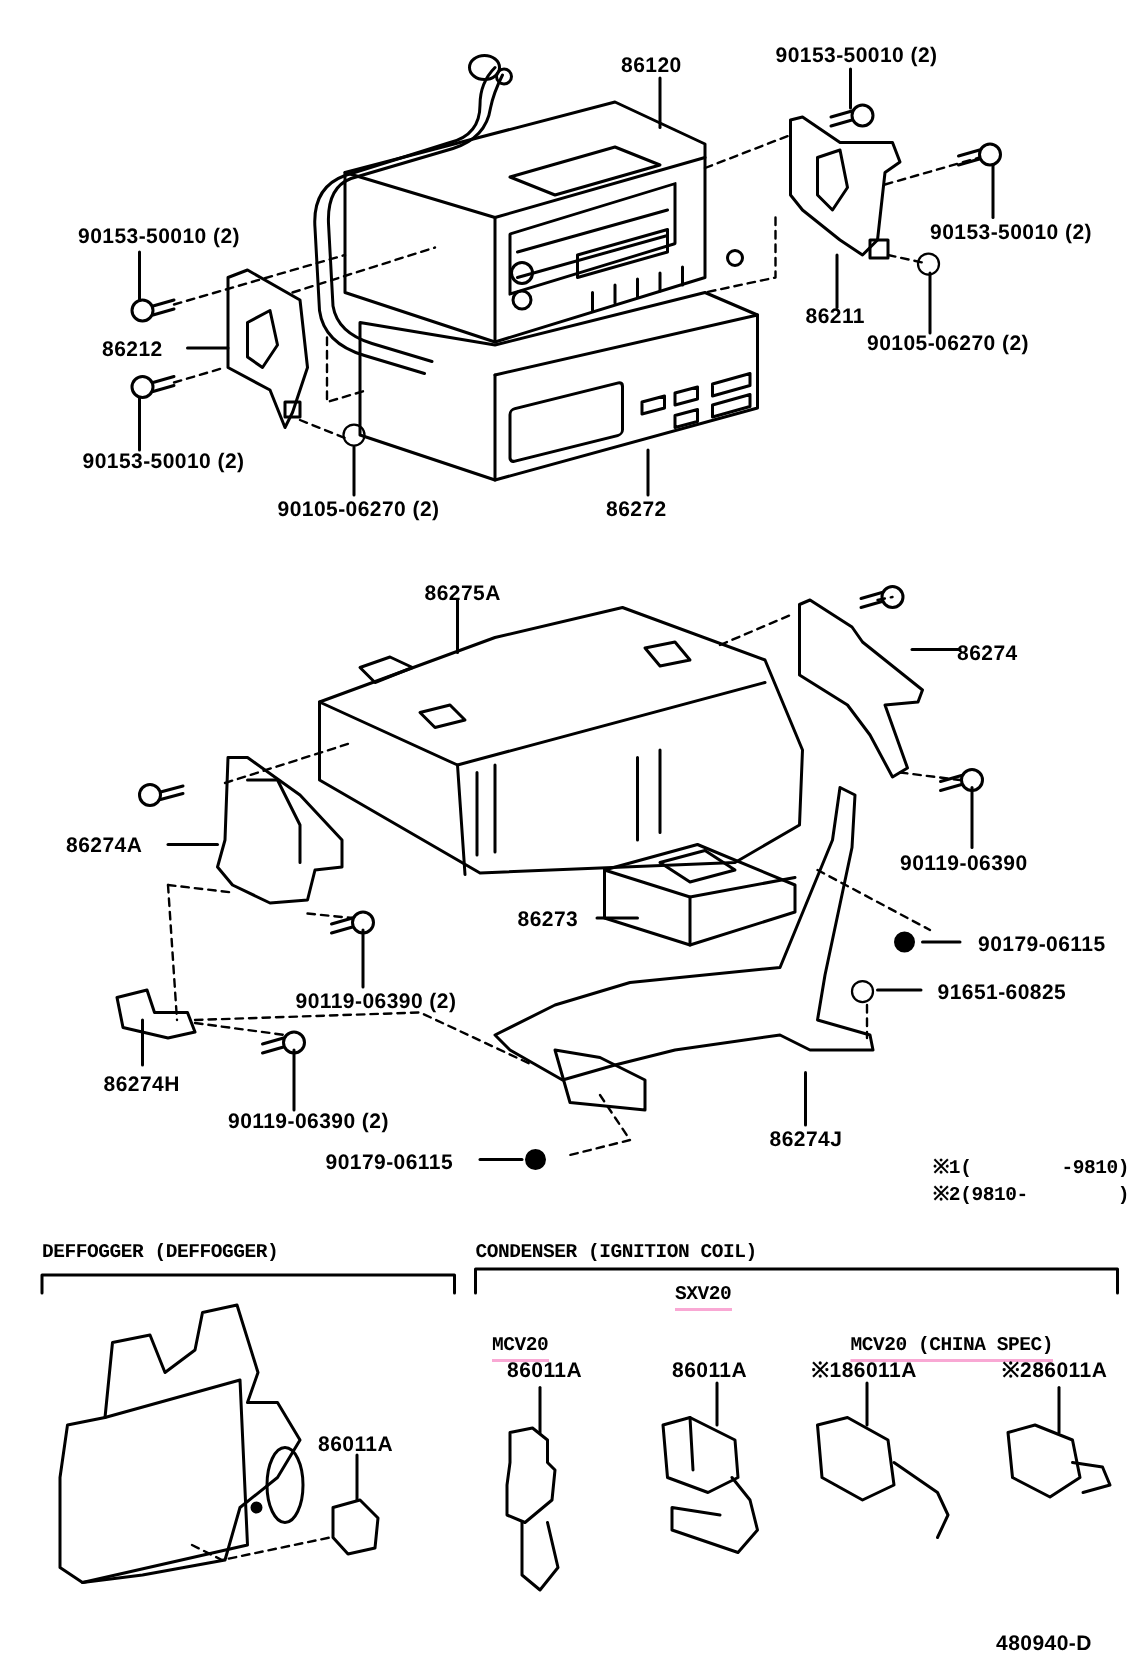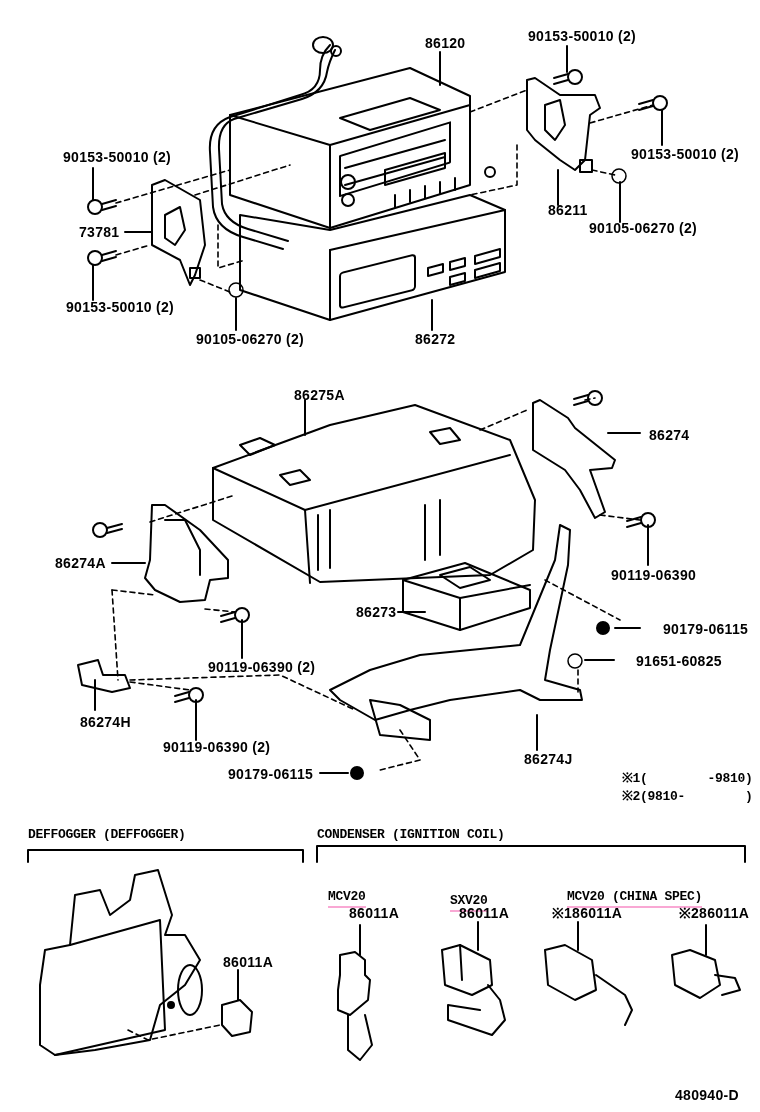--- a/index.html
+++ b/index.html
@@ -1,18 +1,18 @@
 <!DOCTYPE html>
 <html><head>
 <meta charset="utf-8">
 <style>
   html,body{margin:0;padding:0;background:#fff;}
   body{width:760px;height:1112px;position:relative;overflow:hidden;font-family:"Liberation Sans",sans-serif;color:#000;}
   svg.art{position:absolute;left:0;top:0;width:760px;height:1112px;}
-  .lbl{position:absolute;font-family:"Liberation Sans",sans-serif;font-weight:bold;font-size:14px;white-space:nowrap;line-height:1;letter-spacing:0.3px;margin-left:11px;}
+  .lbl{position:absolute;font-family:"Liberation Sans",sans-serif;font-weight:bold;font-size:14px;white-space:nowrap;line-height:1;letter-spacing:0.3px;}
   .sec{position:absolute;font-family:Liberation Mono, monospace;font-weight:bold;font-size:13px;white-space:nowrap;line-height:1;letter-spacing:-0.3px;}
   .ul{border-bottom:2px solid #f9a8d4;padding-bottom:3px;margin-top:32px;}
 </style>
 </head>
 <body>
 
 <svg class="art" viewBox="0 0 760 1112" fill="none" stroke="#000" stroke-width="2" stroke-linejoin="round" stroke-linecap="round">
 
   <g>
     <path d="M330 45 q-10 10 -10 25 q0 20 -20 25 l-70 22 q-22 8 -20 35 l3 55 q3 22 30 30 l40 12"></path>
@@ -194,21 +194,21 @@
     <line x1="238" y1="970" x2="238" y2="1000"></line>
     <line x1="360" y1="925" x2="360" y2="955"></line>
     <line x1="478" y1="922" x2="478" y2="950"></line>
     <line x1="578" y1="922" x2="578" y2="950"></line>
     <line x1="706" y1="925" x2="706" y2="955"></line>
   </g>
 </svg>
 
 <div class="lbl" style="left:414px;top:36px">86120</div>
 <div class="lbl" style="left:404px;top:332px">86272</div>
-<div class="lbl" style="left:68px;top:225px">73781</div>
+<div class="lbl" style="left:68px;top:225px">86212</div>
 <div class="lbl" style="left:537px;top:203px">86211</div>
 <div class="lbl" style="left:52px;top:150px">90153-50010 (2)</div>
 <div class="lbl" style="left:55px;top:300px">90153-50010 (2)</div>
 <div class="lbl" style="left:517px;top:29px">90153-50010 (2)</div>
 <div class="lbl" style="left:620px;top:147px">90153-50010 (2)</div>
 <div class="lbl" style="left:185px;top:332px">90105-06270 (2)</div>
 <div class="lbl" style="left:578px;top:221px">90105-06270 (2)</div>
 
 <div class="lbl" style="left:283px;top:388px">86275A</div>
 <div class="lbl" style="left:638px;top:428px">86274</div>
@@ -228,21 +228,21 @@
 </div>
 <div class="sec" style="left:622px;top:790px">
   <span>※2</span><span style="white-space:pre">(9810-        )</span>
 </div>
 
 <div class="sec" style="left:28px;top:828px">DEFFOGGER (DEFFOGGER)</div>
 <div class="lbl" style="left:212px;top:955px">86011A</div>
 
 <div class="sec" style="left:317px;top:828px">CONDENSER (IGNITION COIL)</div>
 <div class="sec ul" style="left:328px;top:858px">MCV20</div>
-<div class="sec ul" style="left:450px;top:862px">SXV20</div>
+<div class="sec ul" style="left:450px;top:824px">SXV20</div>
 <div class="sec ul" style="left:567px;top:858px">MCV20 (CHINA SPEC)</div>
 
 <div class="lbl" style="left:338px;top:906px">86011A</div>
 <div class="lbl" style="left:448px;top:906px">86011A</div>
 <div class="lbl" style="left:541px;top:906px">
   <span>※1</span><span>86011A</span>
 </div>
 <div class="lbl" style="left:668px;top:906px">
   <span>※2</span><span>86011A</span>
 </div>

